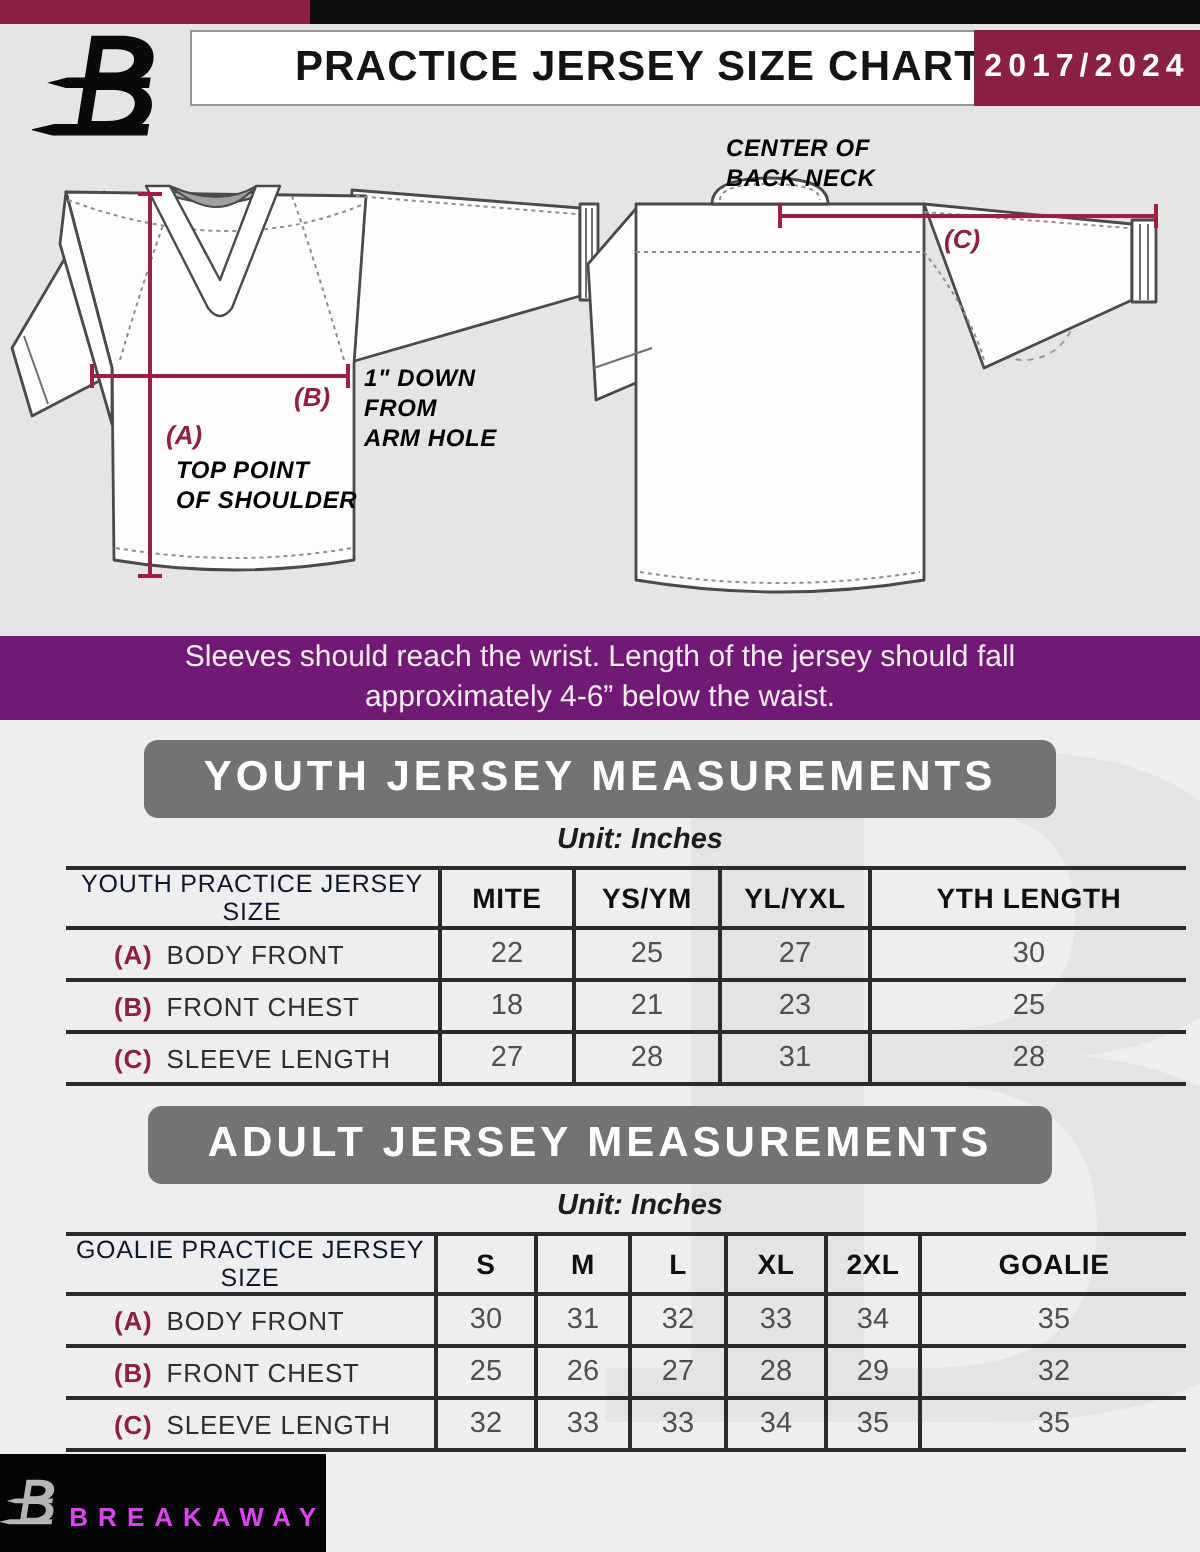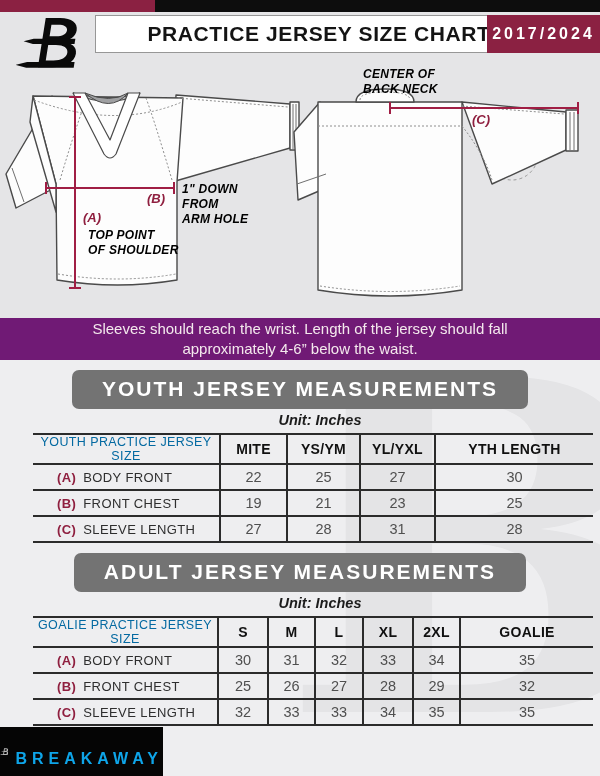--- a/index.html
+++ b/index.html
@@ -35,36 +35,36 @@
   
   .section { position:relative; z-index:2; text-align:center; }
   .pill { display:inline-block; margin-top:10px; background:#737373; color:#fff;
           border-radius:7px; padding:7px 30px 8px; font-weight:700; font-size:21px; letter-spacing:2px; }
   .unit { margin-top:3px; font-style:italic; font-weight:700; font-size:14.5px; color:#1c1c1c;padding-left:40px; }
 
   table.size-table { border-collapse:collapse; table-layout:fixed; width:560px; margin:5px 0 0 33px; }
   table.size-table td { border-top:2px solid #2B2B2B; border-bottom:2px solid #2B2B2B;
                         height:26px; vertical-align:middle; background:transparent; }
   table.size-table td + td { border-left:2px solid #2B2B2B; }
-  td.hdr-label { font-size:12.5px; color:#0369a1; letter-spacing:.4px; text-align:center;margin-left:22px; }
+  td.hdr-label { font-size:12.5px; color:#0f172a; letter-spacing:.4px; text-align:center;margin-left:22px; }
   td.hdr-size  { font-size:14px; font-weight:700; color:#101010; text-align:center; letter-spacing:.3px; }
   td.row-label { text-align:left; padding-left:24px; font-size:13px; color:#2E2E2E; letter-spacing:.4px; }
   td.row-label b { color:#8F1F3F; font-weight:800; margin-right:7px; }
   td.val { font-size:14.5px; color:#4F4F4F; }
 
   
   .watermark { position:absolute; right:-70px; top:350px; font-family:"DejaVu Serif", serif;
                font-weight:700; font-size:460px; line-height:400px; color:rgba(20,20,20,0.045);
                z-index:1; pointer-events:none; }
 
   
   .footer { position:absolute; left:0; bottom:0; width:600px; height:49px; display:flex; z-index:3; }
   .f-black { width:163px; background:#050505; display:flex; align-items:center; justify-content:center; gap:7px; }
   .f-black svg { width:30px; height:28px; }
-  .f-brand { color:#0ea5e9; font-size:16px; font-weight:700; letter-spacing:5px;margin-top:14px; }
+  .f-brand { color:#d946ef; font-size:13px; font-weight:700; letter-spacing:5px;margin-top:14px; }
   .f-maroon { flex:1; background:#8B2142; color:#F3E8EC; padding:4px 8px 4px 12px;
               display:flex; flex-direction:column; justify-content:center; }
   .f-maroon div { font-size:12.8px; line-height:13.8px; }
 </style>
 </head>
 <body>
 
 <div class="page">
 
   <svg width="0" height="0" style="position:absolute" aria-hidden="true">
@@ -218,21 +218,21 @@
       </tr>
       <tr>
         <td class="row-label"><b>(A)</b><span>BODY FRONT</span></td>
         <td class="val">22</td>
         <td class="val">25</td>
         <td class="val">27</td>
         <td class="val">30</td>
       </tr>
       <tr>
         <td class="row-label"><b>(B)</b><span>FRONT CHEST</span></td>
-        <td class="val">19</td>
+        <td class="val">18</td>
         <td class="val">21</td>
         <td class="val">23</td>
         <td class="val">25</td>
       </tr>
       <tr>
         <td class="row-label"><b>(C)</b><span>SLEEVE LENGTH</span></td>
         <td class="val">27</td>
         <td class="val">28</td>
         <td class="val">31</td>
         <td class="val">28</td>

